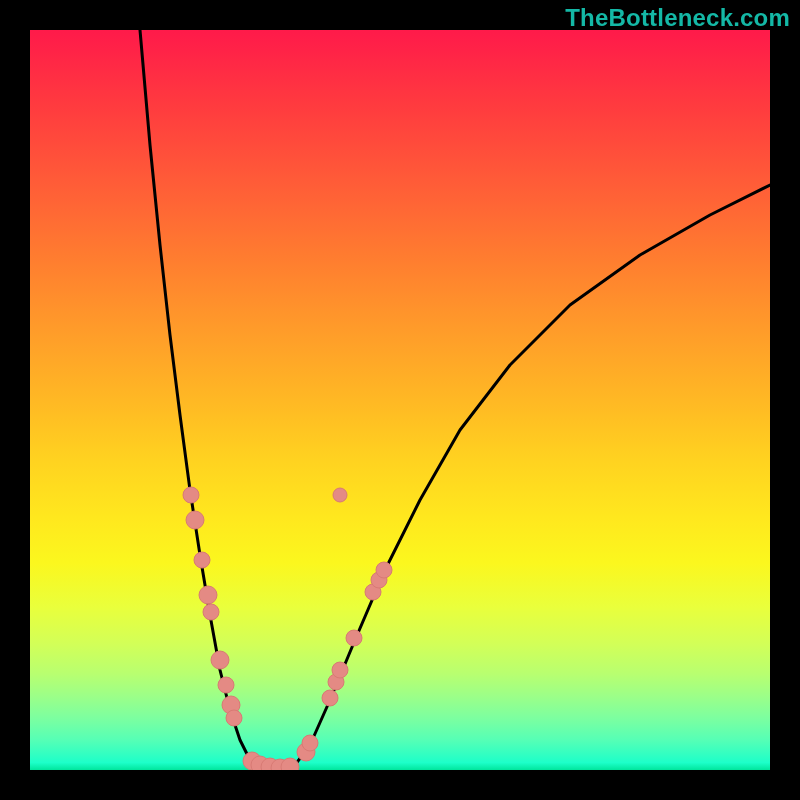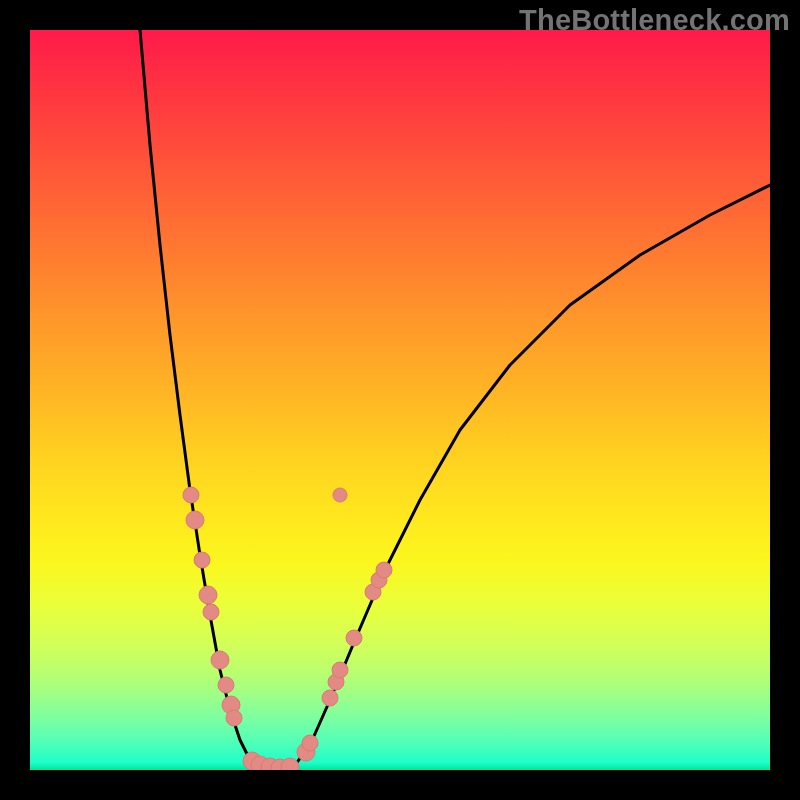--- a/index.html
+++ b/index.html
@@ -46,23 +46,23 @@
     left: 0;
     top: 0;
     width: 740px;
     height: 740px;
   }
   .watermark {
     position: absolute;
     top: 4px;
     right: 10px;
     font-family: Arial, Helvetica, sans-serif;
-    font-size: 29px;
+    font-size: 24px;
     font-weight: 600;
-    color: #737373;
+    color: #14b8a6;
     letter-spacing: 0.2px;
     user-select: none;
   }
 </style>
 </head>
 <body>
 
 <div class="frame">
   <div class="watermark">TheBottleneck.com</div>
   <div class="plot-area">

